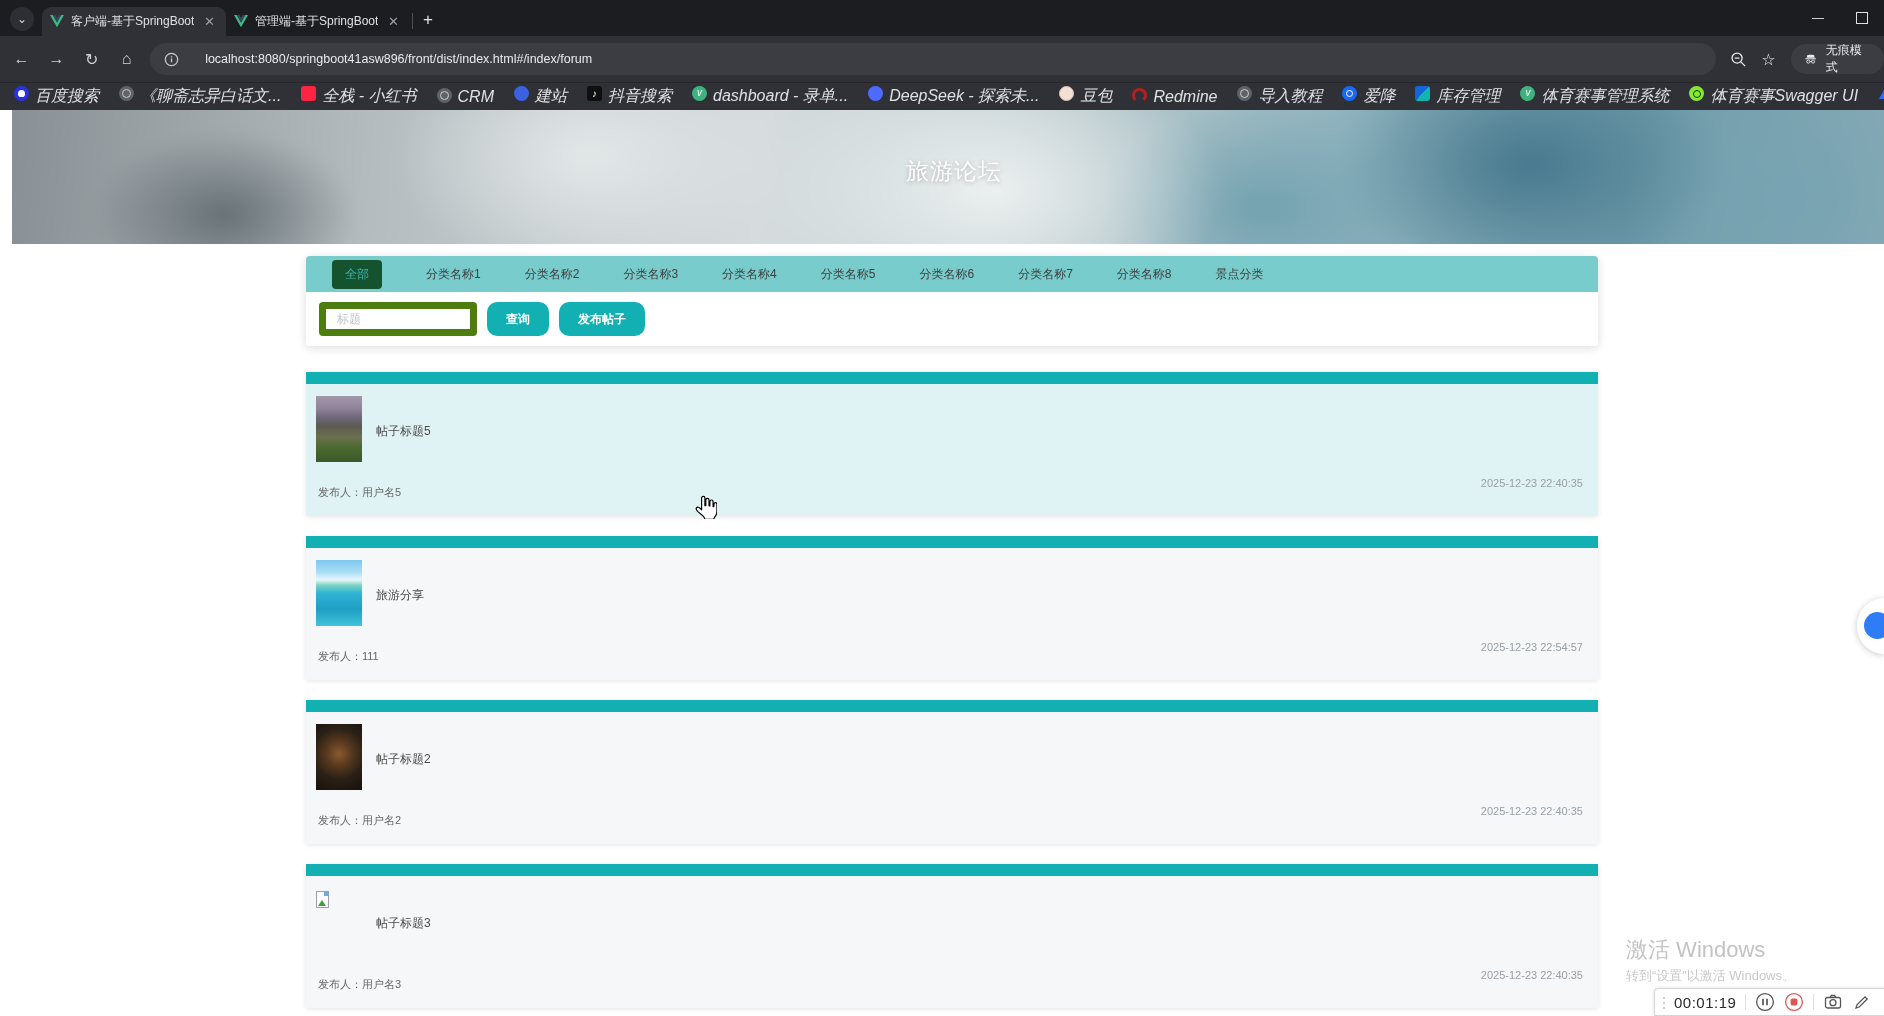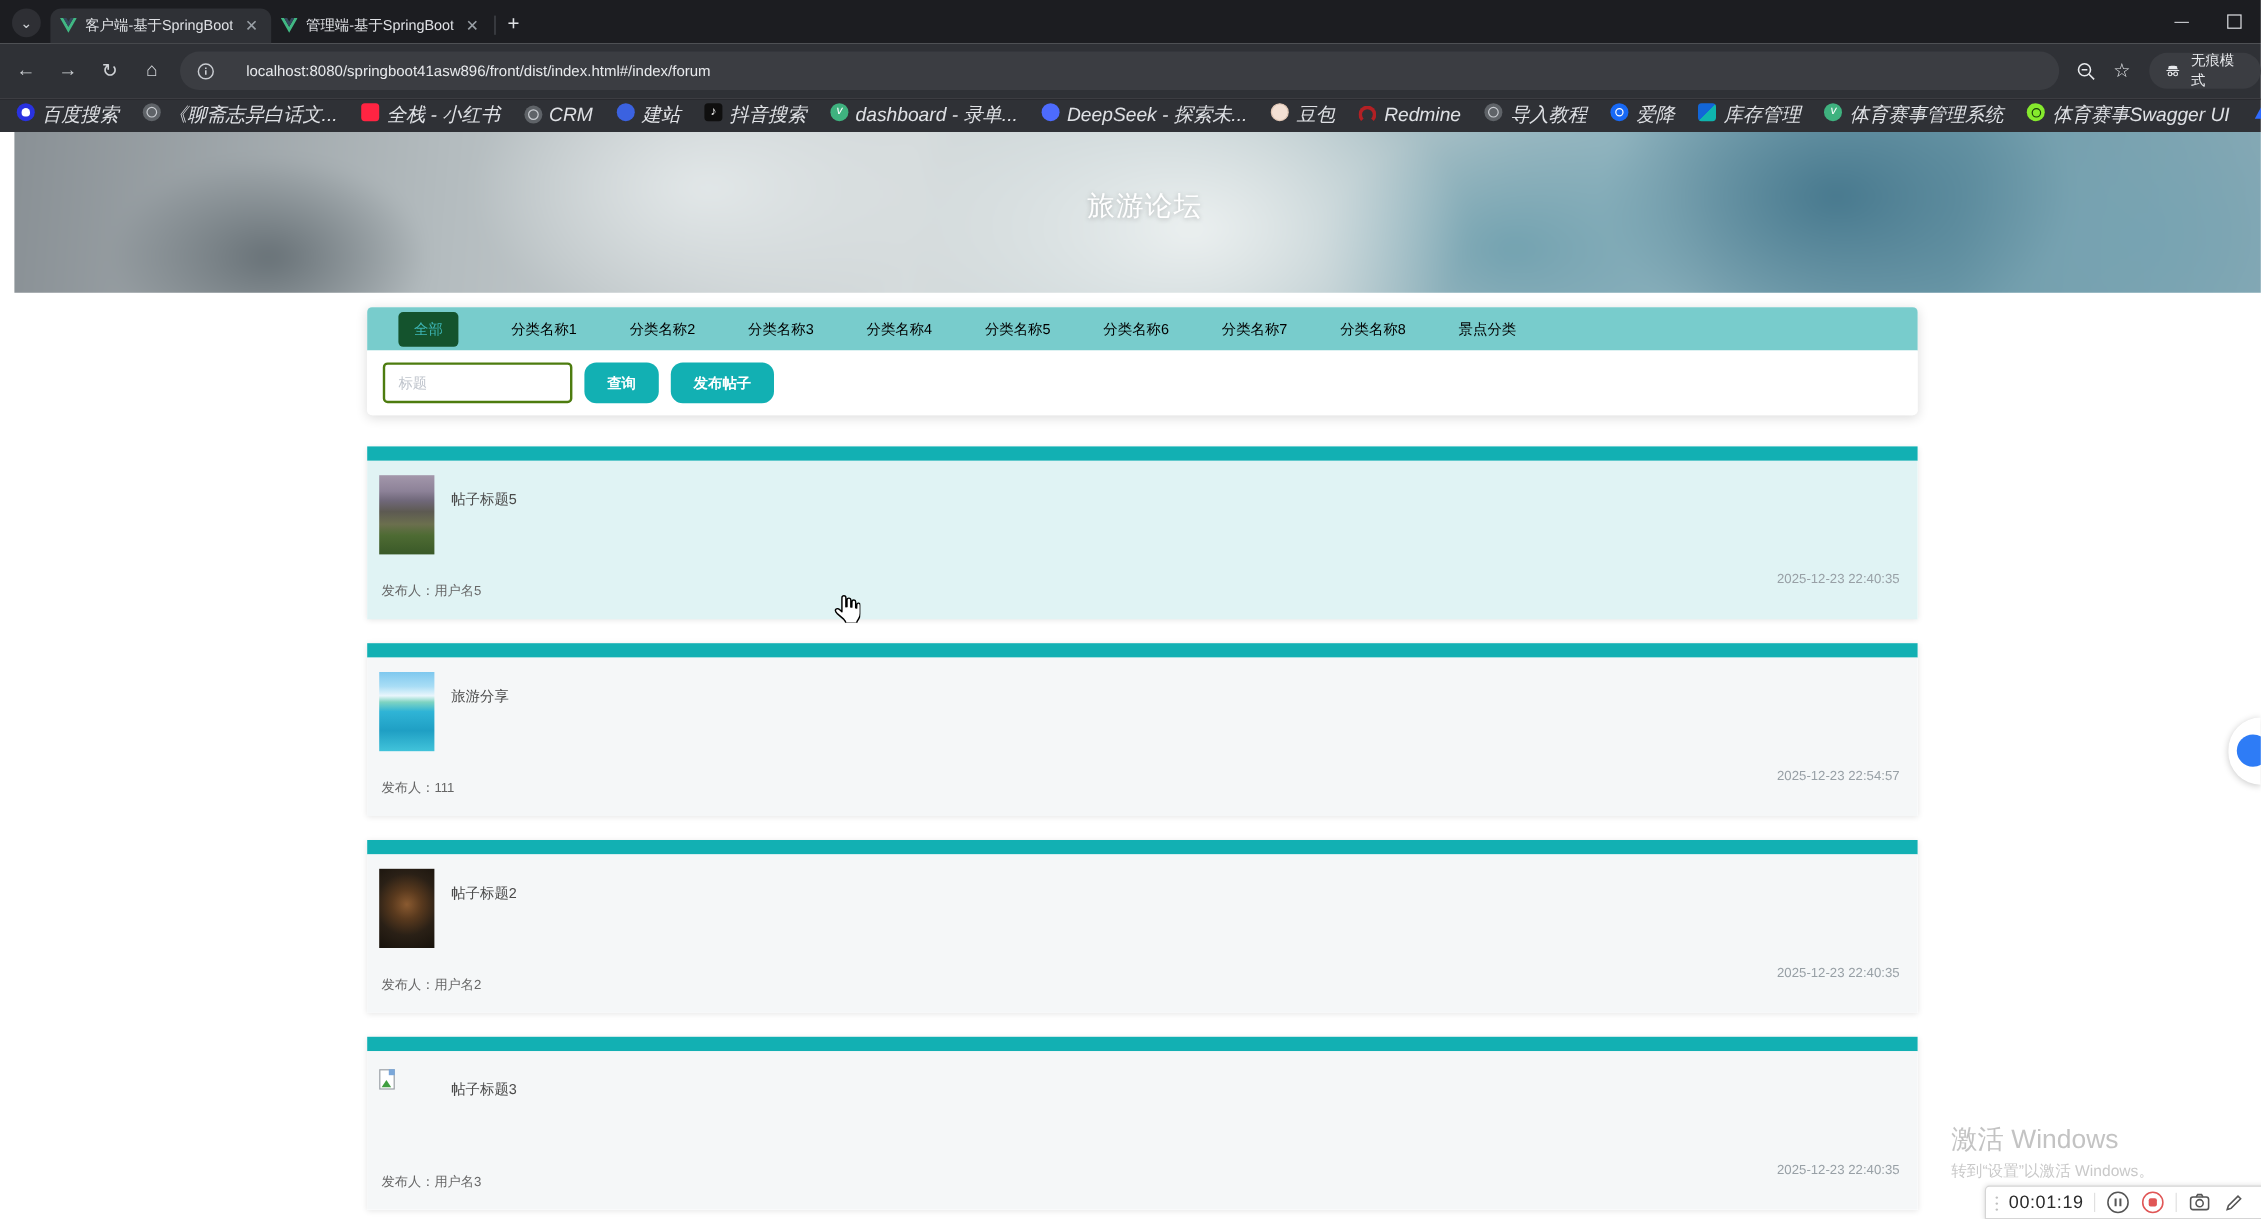--- a/index.html
+++ b/index.html
@@ -58,39 +58,39 @@
       radial-gradient(280px 170px at 31% 38%, rgba(229,234,235,.9), transparent 70%),
       radial-gradient(320px 200px at 52% 58%, rgba(238,242,242,.95), transparent 72%),
       radial-gradient(230px 150px at 66% 68%, rgba(108,158,173,.85), transparent 70%),
       radial-gradient(280px 180px at 80% 42%, rgba(66,116,138,.9), transparent 70%),
       radial-gradient(210px 150px at 93% 62%, rgba(118,163,178,.85), transparent 70%),
       linear-gradient(95deg,#878e93 0%,#b4bcbf 20%,#d6dcdd 40%,#b9c8cb 55%,#8fb3be 70%,#6f9cab 85%,#87aab6 100%);}
   .hero h1{position:absolute;left:0;top:46px;width:100%;margin:0;text-align:center;color:#fff;
     font-size:23px;font-weight:500;letter-spacing:1px;text-shadow:0 1px 4px rgba(0,0,0,.25);}
   .panel{position:absolute;left:306px;top:146px;width:1292px;border-radius:4px;box-shadow:0 2px 10px rgba(0,0,0,.14);}
   .cats{height:36px;background:#78cccc;border-radius:4px 4px 0 0;display:flex;align-items:center;padding-left:26px;gap:44px;}
-  .cat{color:#000000;font-size:12px;white-space:nowrap;}
+  .cat{color:#404040;font-size:12px;white-space:nowrap;}
   .cat.active{background:#14532d;color:#3eb6b6;padding:6px 13px;border-radius:4px;}
   .searchrow{height:54px;background:#fff;border-radius:0 0 4px 4px;display:flex;align-items:center;gap:10px;padding-left:13px;}
-  .ti{width:158px;height:34px;box-sizing:border-box;border:2px solid #4d7c0f;border-radius:4px;padding:0 11px;font-size:12px;color:#333;outline:none;font-family:inherit;}
+  .ti{width:158px;height:34px;box-sizing:border-box;border:7px solid #4d7c0f;border-radius:4px;padding:0 11px;font-size:12px;color:#333;outline:none;font-family:inherit;}
   .ti::placeholder{color:#bfc4cc;}
   .btn{height:34px;border:none;border-radius:10px;background:#12b0b3;color:#fff;font-size:12px;font-weight:700;padding:0 19px;font-family:inherit;}
   .posts{position:absolute;left:306px;top:262px;width:1292px;}
   .post{margin-bottom:20px;box-shadow:0 1px 5px rgba(0,0,0,.10);}
   .post-bar{height:12px;background:#12b0b3;}
   .post-body{height:132px;background:#f5f7f8;position:relative;}
   .post.hl .post-body{background:#e0f3f4;}
   .thumb{position:absolute;left:10px;top:12px;width:46px;height:66px;}
   .th-mountain{background:linear-gradient(180deg,#a397ab 0%,#8d8298 20%,#70687a 32%,#5d5a52 46%,#6b6f4e 62%,#4e6b33 76%,#3a5928 100%);}
   .th-beach{background:linear-gradient(180deg,#7ec8ee 0%,#a8ddf5 18%,#e9f6fc 30%,#7fd4c2 38%,#2fb4d6 50%,#1f9fc4 74%,#41c3da 100%);}
   .th-desert{background:radial-gradient(circle at 50% 45%,#8a5a30 0%,#5a3a1e 28%,#2a2016 60%,#17120c 100%);}
   .th-broken{width:13px;height:17px;background:#fff;border:1px solid #9aa0a6;box-sizing:border-box;top:15px;}
   .th-broken::after{content:"";position:absolute;left:1px;bottom:1px;width:0;height:0;border-left:4px solid transparent;border-right:4px solid transparent;border-bottom:6px solid #3f9e3f;}
   .th-broken::before{content:"";position:absolute;right:-1px;top:-1px;width:5px;height:5px;background:#7aa7d9;}
-  .post-title{position:absolute;left:70px;top:24px;font-size:12px;color:#4a4a4a;}
+  .post-title{position:absolute;left:70px;top:39px;font-size:12px;color:#4a4a4a;}
   .post-author{position:absolute;left:12px;bottom:16px;font-size:11px;color:#666;}
   .post-date{position:absolute;right:15px;bottom:27px;font-size:11px;color:#98a0a6;}
   
   .floatwidget{position:absolute;right:0;top:488px;width:27px;height:56px;background:#fff;border-radius:28px 0 0 28px;box-shadow:0 1px 6px rgba(0,0,0,.22);}
   .floatwidget .blue{position:absolute;left:7px;top:14px;width:27px;height:27px;border-radius:50%;background:#2e7cf6;}
   .watermark{position:absolute;left:1626px;top:938px;color:#c3c3c3;}
   .wm1{font-size:22px;line-height:24px;}
   .wm2{font-size:13px;margin-top:5px;color:#c9c9c9;}
   .recorder{position:absolute;left:1654px;top:988px;width:240px;height:28px;background:#fff;border:1px solid #d5d5d5;border-radius:4px 0 0 0;display:flex;align-items:center;gap:9px;padding-left:8px;box-sizing:border-box;box-shadow:0 0 4px rgba(0,0,0,.12);}
   .drag{width:2px;height:2px;border-radius:50%;background:#c0c0c0;box-shadow:0 5px 0 #c0c0c0,0 10px 0 #c0c0c0;margin-top:-9px;}

